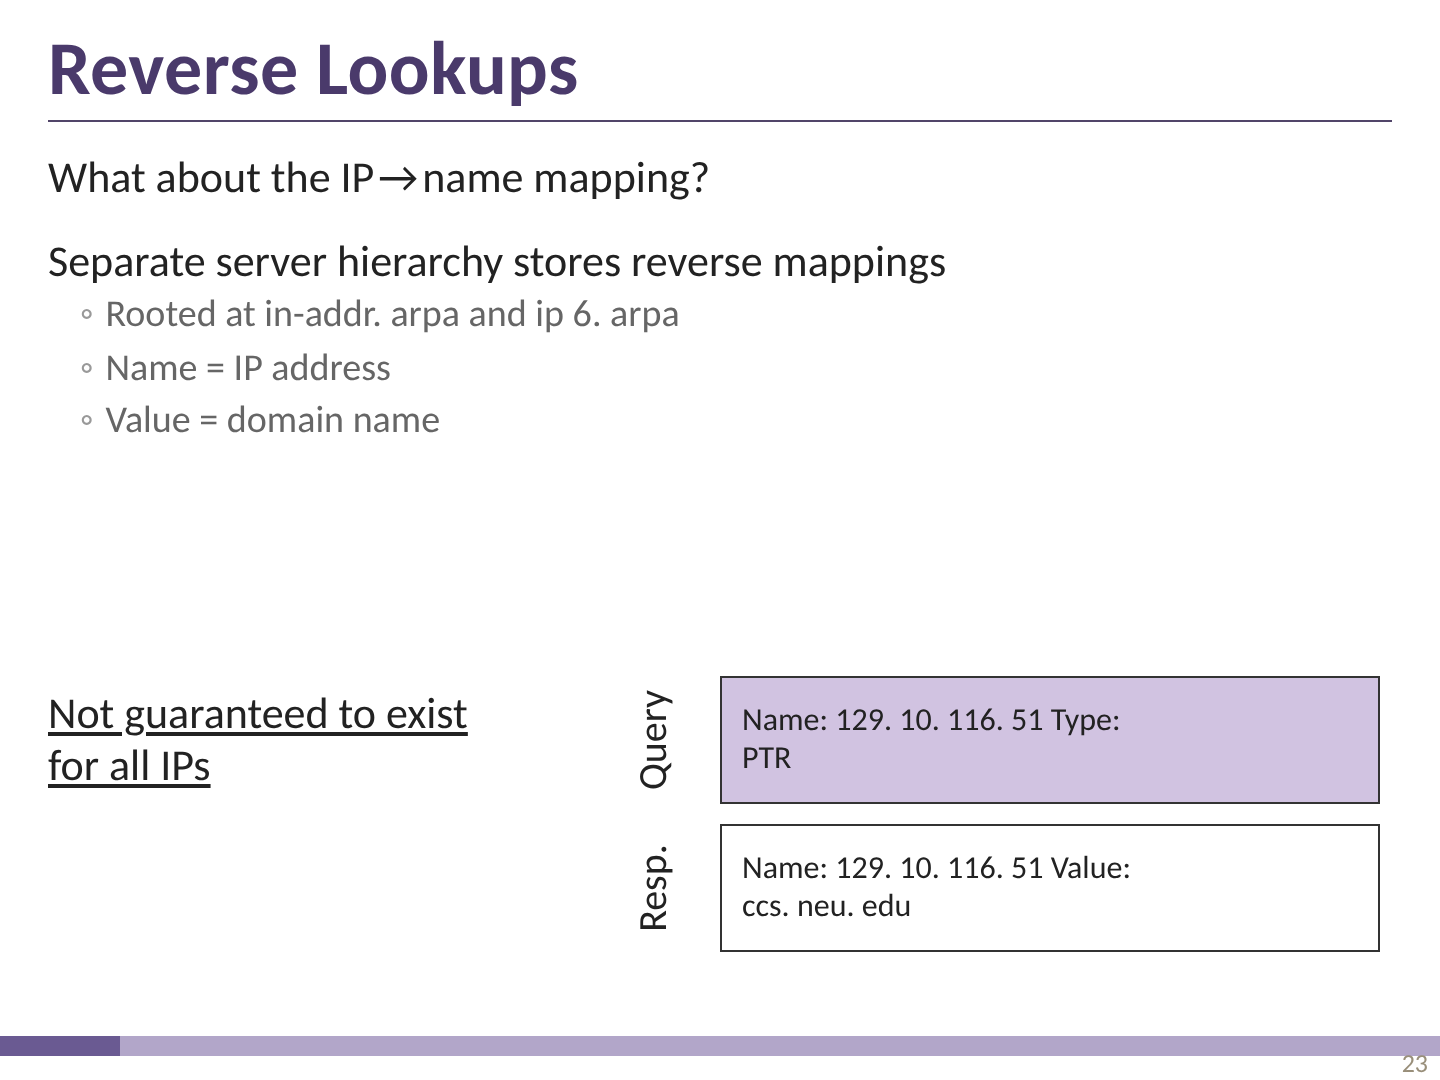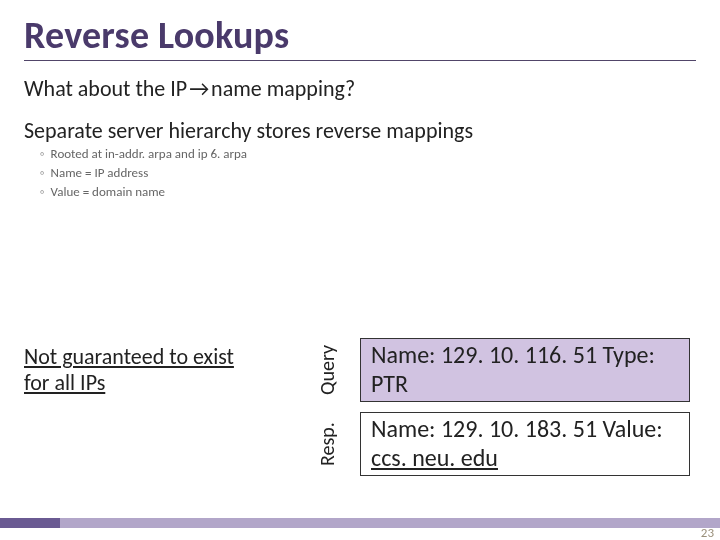--- a/index.html
+++ b/index.html
@@ -32,21 +32,21 @@
     font-size: 22px;
     color: #222;
     line-height: 1.25;
     margin-top: 4px;
   }
   .arrow {
     display: inline-block;
     padding: 0 2px;
   }
   .sub-bullet {
-    font-size: 13px;
+    font-size: 19px;
     color: #666666;
     padding-left: 16px;
     margin-top: 2px;
     line-height: 1.3;
   }
   .sub-bullet .ring {
     color: #999;
     margin-right: 6px;
   }
   .section-gap { margin-top: 14px; }
@@ -70,21 +70,21 @@
   }
   .box {
     position: absolute;
     right: 30px;
     width: 330px;
     height: 64px;
     border: 1px solid #333;
     display: flex;
     align-items: center;
     padding: 6px 10px 6px 10px;
-    font-size: 24px;
+    font-size: 16px;
     line-height: 1.2;
     color: #222;
   }
   .box.query {
     top: 0;
     background: #d1c3e1;
   }
   .box.resp {
     top: 74px;
     background: #ffffff;
@@ -93,21 +93,21 @@
     position: absolute;
     font-size: 20px;
     color: #222;
     transform: rotate(-90deg);
     transform-origin: center;
     width: 62px;
     text-align: center;
   }
   .vlabel.query { right: 362px; top: 20px; }
   .vlabel.resp  { right: 362px; top: 94px; }
-  .resp-value { text-decoration: underline; }
+  .resp-value { }
   .footer-bar {
     position: absolute;
     left: 0;
     bottom: 12px;
     width: 720px;
     height: 10px;
     background: #b2a6c9;
   }
   .footer-bar::before {
     content: "";
@@ -157,21 +157,21 @@
     <div class="box query">
       <div>
         <span>Name: 129. 10. 116. 51 Type:</span><br>
         <span>PTR</span>
       </div>
     </div>
 
     <div class="vlabel resp">Resp.</div>
     <div class="box resp">
       <div>
-        <span>Name: 129. 10. 183. 51 Value:</span><br>
+        <span>Name: 129. 10. 116. 51 Value:</span><br>
         <span class="resp-value">ccs. neu. edu</span>
       </div>
     </div>
   </div>
 
   <div class="footer-bar"></div>
   <div class="pagenum">23</div>
 </div>
 
 </body></html>

